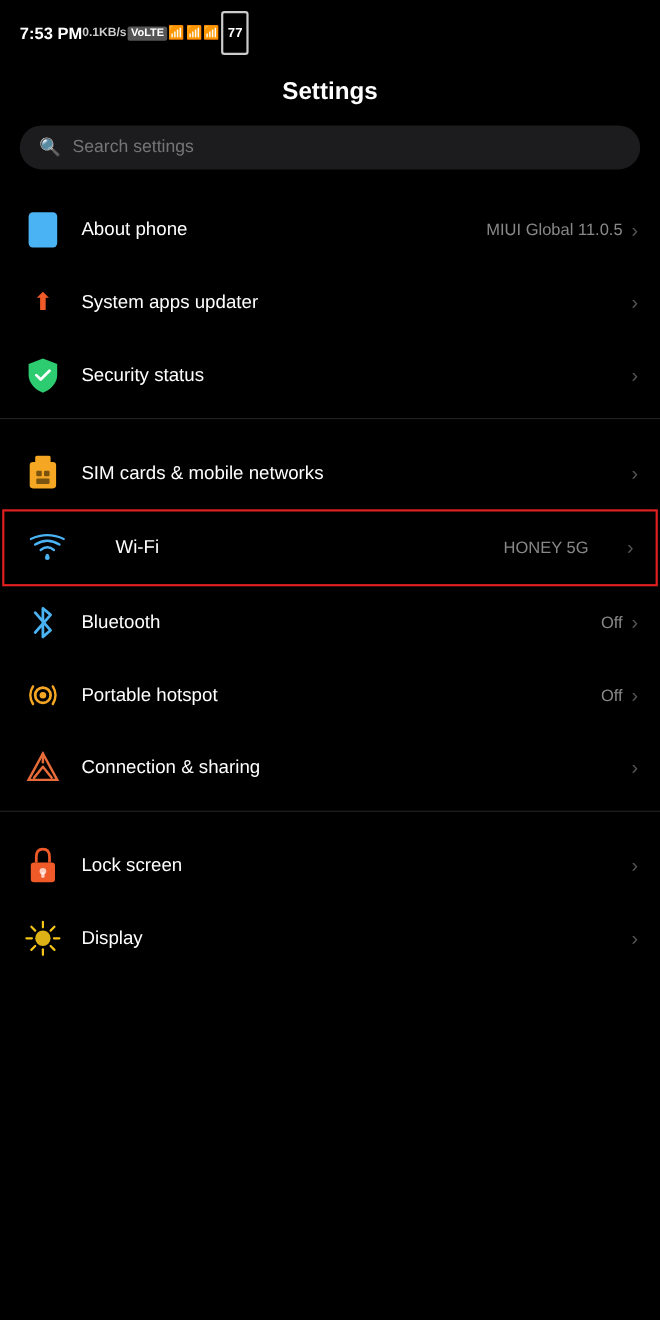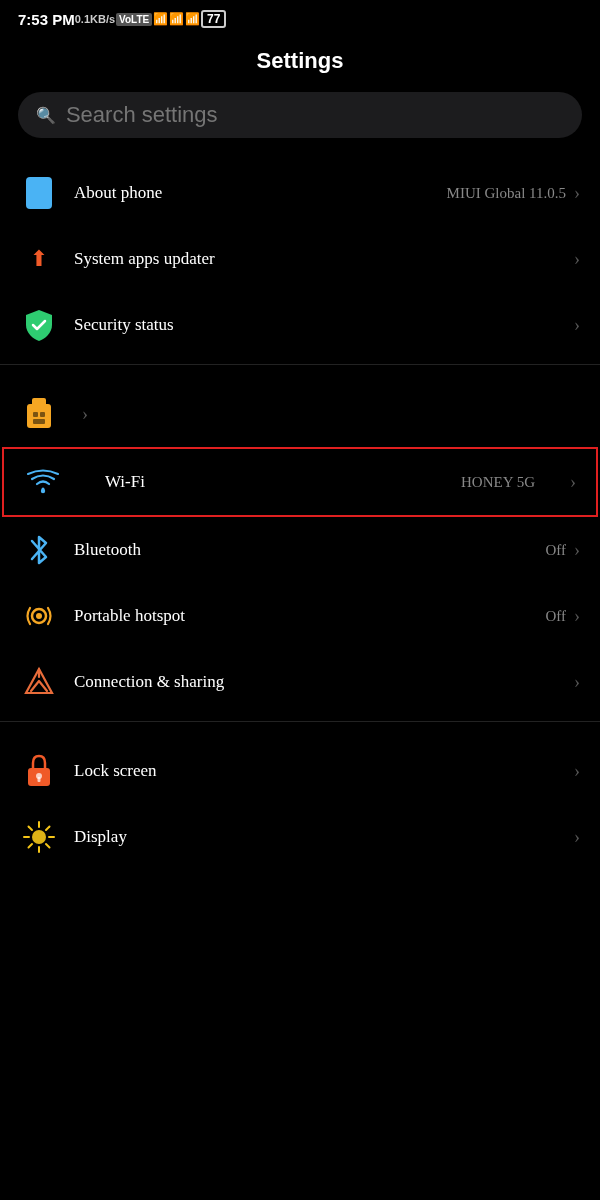--- a/index.html
+++ b/index.html
@@ -49,32 +49,31 @@
     }
     .search-bar .search-icon-char {
       color: #888;
       font-size: 16px;
     }
     .search-bar input {
       background: transparent;
       border: none;
       outline: none;
       color: #888;
-      font-size: 22px;
+      font-size: 16px;
       width: 100%;
     }
 
     
     .settings-item {
       display: flex;
       align-items: center;
       padding: 14px 20px 14px 20px;
       cursor: pointer;
       position: relative;
-      font-family: Liberation Serif, serif;
     }
     .settings-item .item-icon {
       width: 38px;
       height: 38px;
       display: flex;
       align-items: center;
       justify-content: center;
       margin-right: 16px;
       flex-shrink: 0;
       font-size: 22px;
@@ -128,21 +127,21 @@
 <body>
 
 <div class="status-bar">
   <span class="status-bar-left">7:53 PM</span>
   <div class="status-bar-right">
     <span style="font-size:11px;color:#ccc;">0.1KB/s</span>
     <span style="font-size:10px;background:#555;padding:1px 3px;border-radius:2px;">VoLTE</span>
     <span>📶</span>
     <span>📶</span>
     <span>📶</span>
-    <span style="border:2px solid #ccc;border-radius:3px;padding:0 4px;font-size:12px;">
+    <span style="border:2px solid #ccc;border-radius:3px;padding:11px 4px;font-size:12px;">
       <span>77</span>
     </span>
   </div>
 </div>
 
 <div class="page-title">Settings</div>
 
 <div class="search-bar">
   <span class="search-icon-char">🔍</span>
   <input type="text" placeholder="Search settings" style="">
@@ -184,20 +183,21 @@
   <div class="settings-item">
     <div class="item-icon">
       <svg width="28" height="32" viewBox="0 0 28 32">
         <rect x="2" y="6" width="24" height="24" rx="3" fill="#f5a623"></rect>
         <rect x="7" y="0" width="14" height="10" rx="2" fill="#f5a623"></rect>
         <rect x="8" y="14" width="5" height="5" rx="1" fill="#000" opacity="0.5"></rect>
         <rect x="15" y="14" width="5" height="5" rx="1" fill="#000" opacity="0.5"></rect>
         <rect x="8" y="21" width="12" height="5" rx="1" fill="#000" opacity="0.5"></rect>
       </svg>
     </div>
+    <span class="item-text">SIM cards &amp; mobile networks</span>
     <span class="item-value"></span>
     <span class="chevron">›</span>
   </div>
 
   <div class="settings-item wifi-item">
     <div class="item-icon icon-wifi">
       <svg width="32" height="26" viewBox="0 0 32 26">
         <path d="M16 20 L16 20" stroke="#4ab3f4" stroke-width="3" stroke-linecap="round"></path>
         <path d="M10 15 Q16 10 22 15" stroke="#4ab3f4" stroke-width="2.2" fill="none" stroke-linecap="round"></path>
         <path d="M5 10 Q16 3 27 10" stroke="#4ab3f4" stroke-width="2.2" fill="none" stroke-linecap="round"></path>

